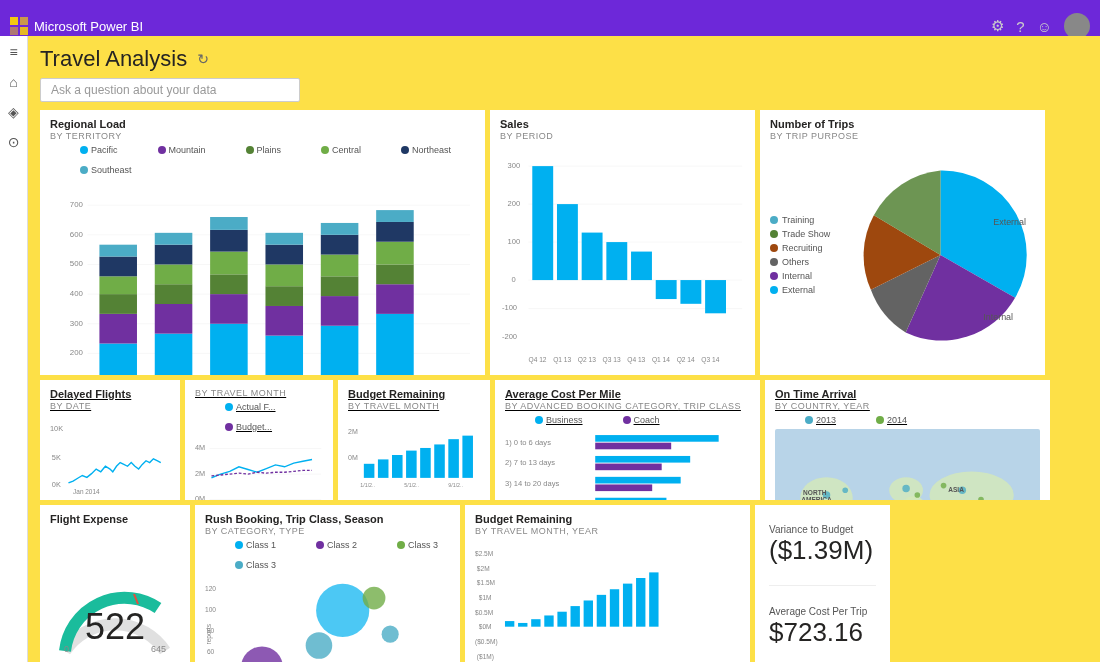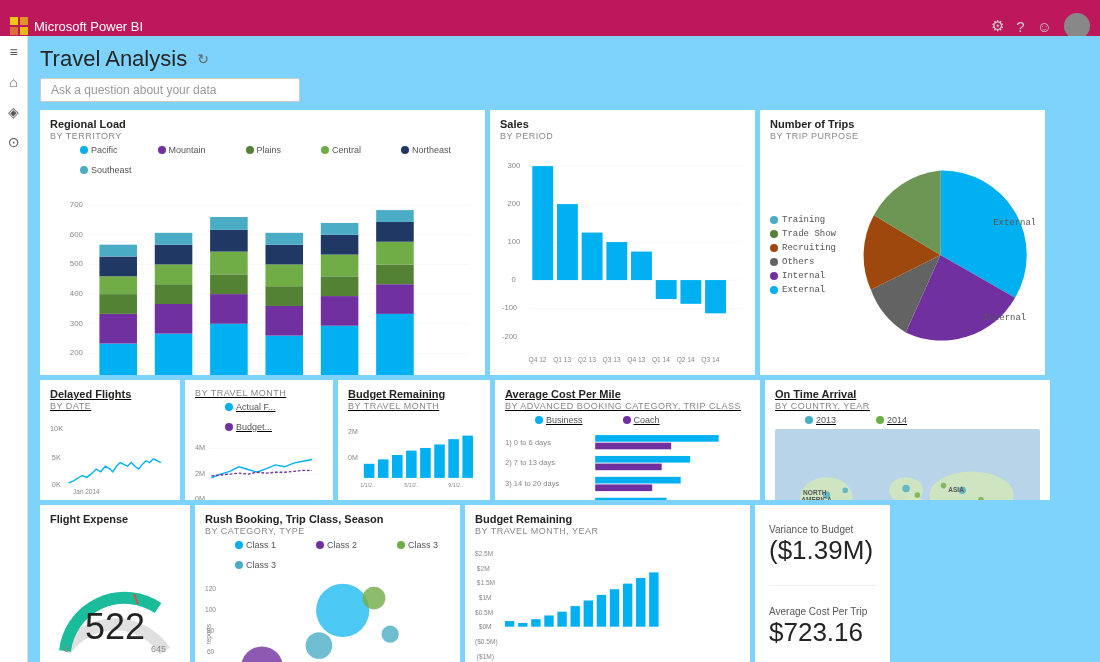--- a/index.html
+++ b/index.html
@@ -1,20 +1,20 @@
 <!DOCTYPE html>
 <html><head>
   <meta charset="utf-8">
   <style>
     * { box-sizing: border-box; margin: 0; padding: 0; }
     body { font-family: 'Segoe UI', Arial, sans-serif; background: #f2f2f2; overflow: hidden; width: 1100px; height: 662px; }
 
     
     .topbar {
-      background: #be185d;
+      background: #6d28d9;
       height: 52px;
       display: flex;
       align-items: center;
       padding: 0 10px;
       gap: 8px;
     }
     .topbar-logo {
       display: flex;
       align-items: center;
       gap: 6px;
@@ -53,21 +53,21 @@
       padding-top: 8px;
       gap: 14px;
       z-index: 10;
     }
     .sidebar-icon { color: #555; font-size: 14px; cursor: pointer; }
 
     
     .main {
       position: absolute;
       left: 28px; top: 36px; right: 0; bottom: 0;
-      background: #7dd3fc;
+      background: #fde047;
       padding: 10px 12px;
       overflow: hidden;
     }
 
     
     .header {
       display: flex;
       align-items: center;
       gap: 10px;
       margin-bottom: 6px;
@@ -214,21 +214,20 @@
       overflow: hidden;
       border-radius: 2px;
     }
 
     
     .pie-area {
       display: flex;
       gap: 6px;
       height: 220px;
       align-items: center;
-      font-family: Liberation Mono, monospace;
     }
     .pie-legend {
       font-size: 9px;
       color: #555;
       display: flex;
       flex-direction: column;
       gap: 4px;
       flex-shrink: 0;
       width: 70px;
     }

